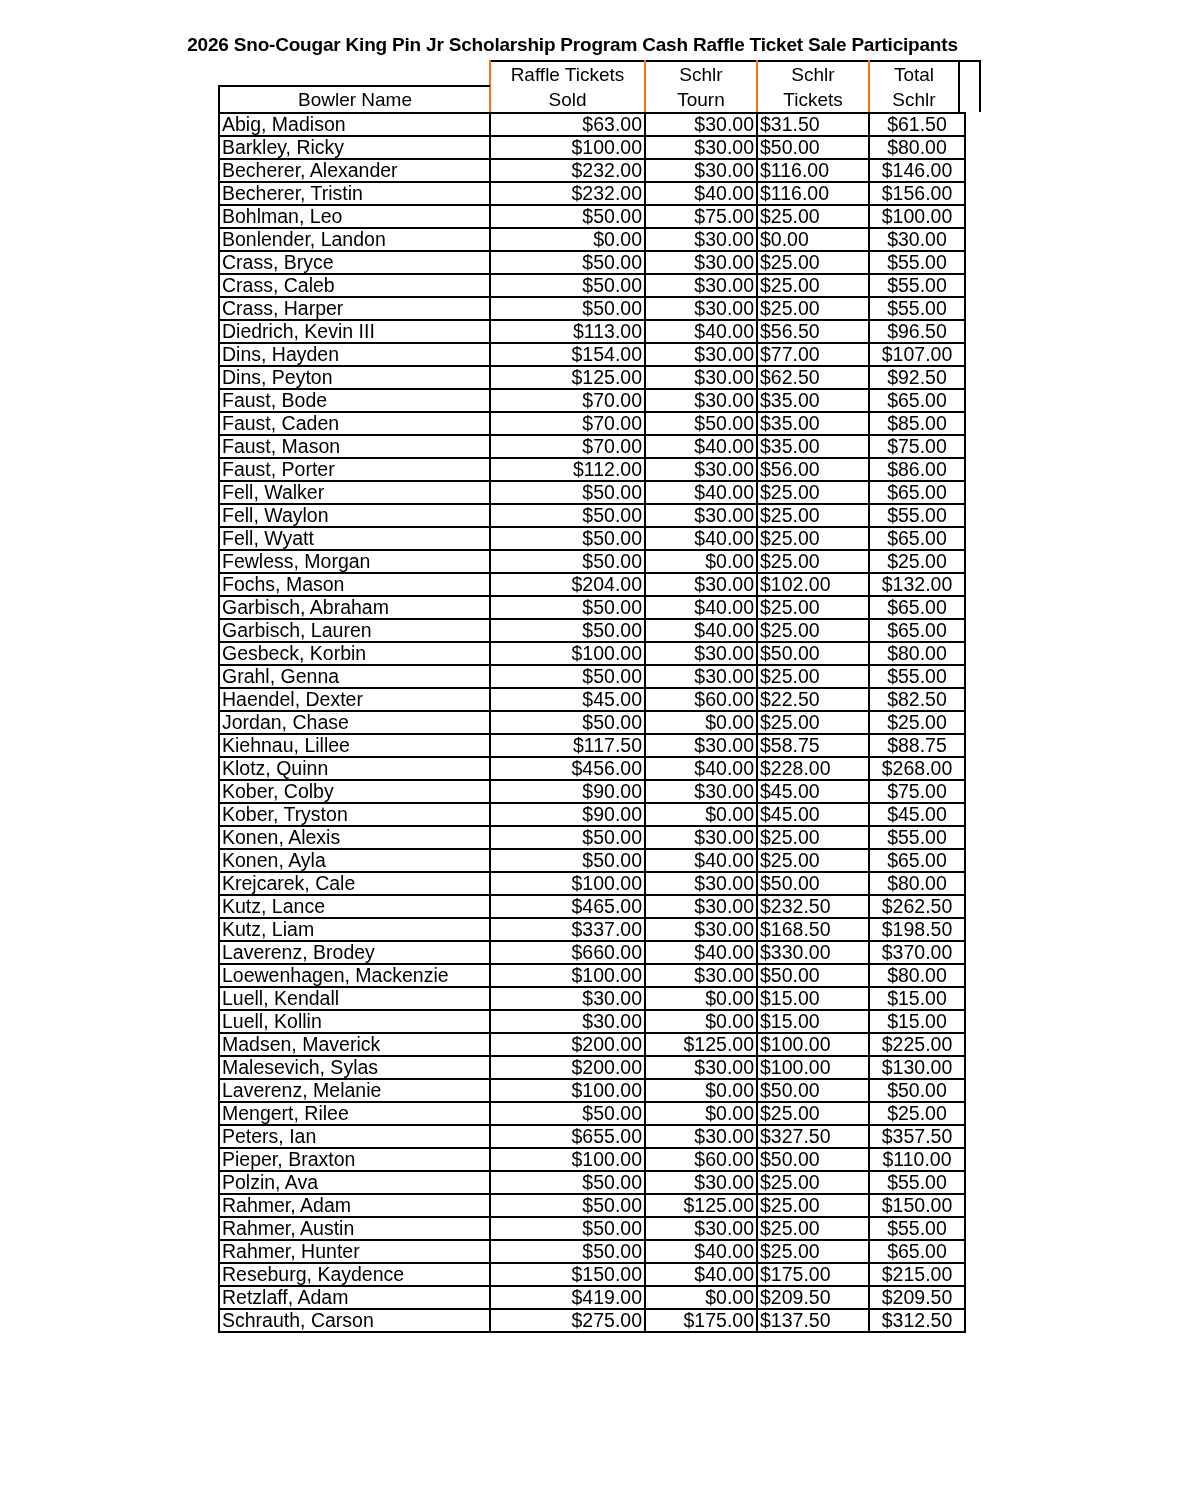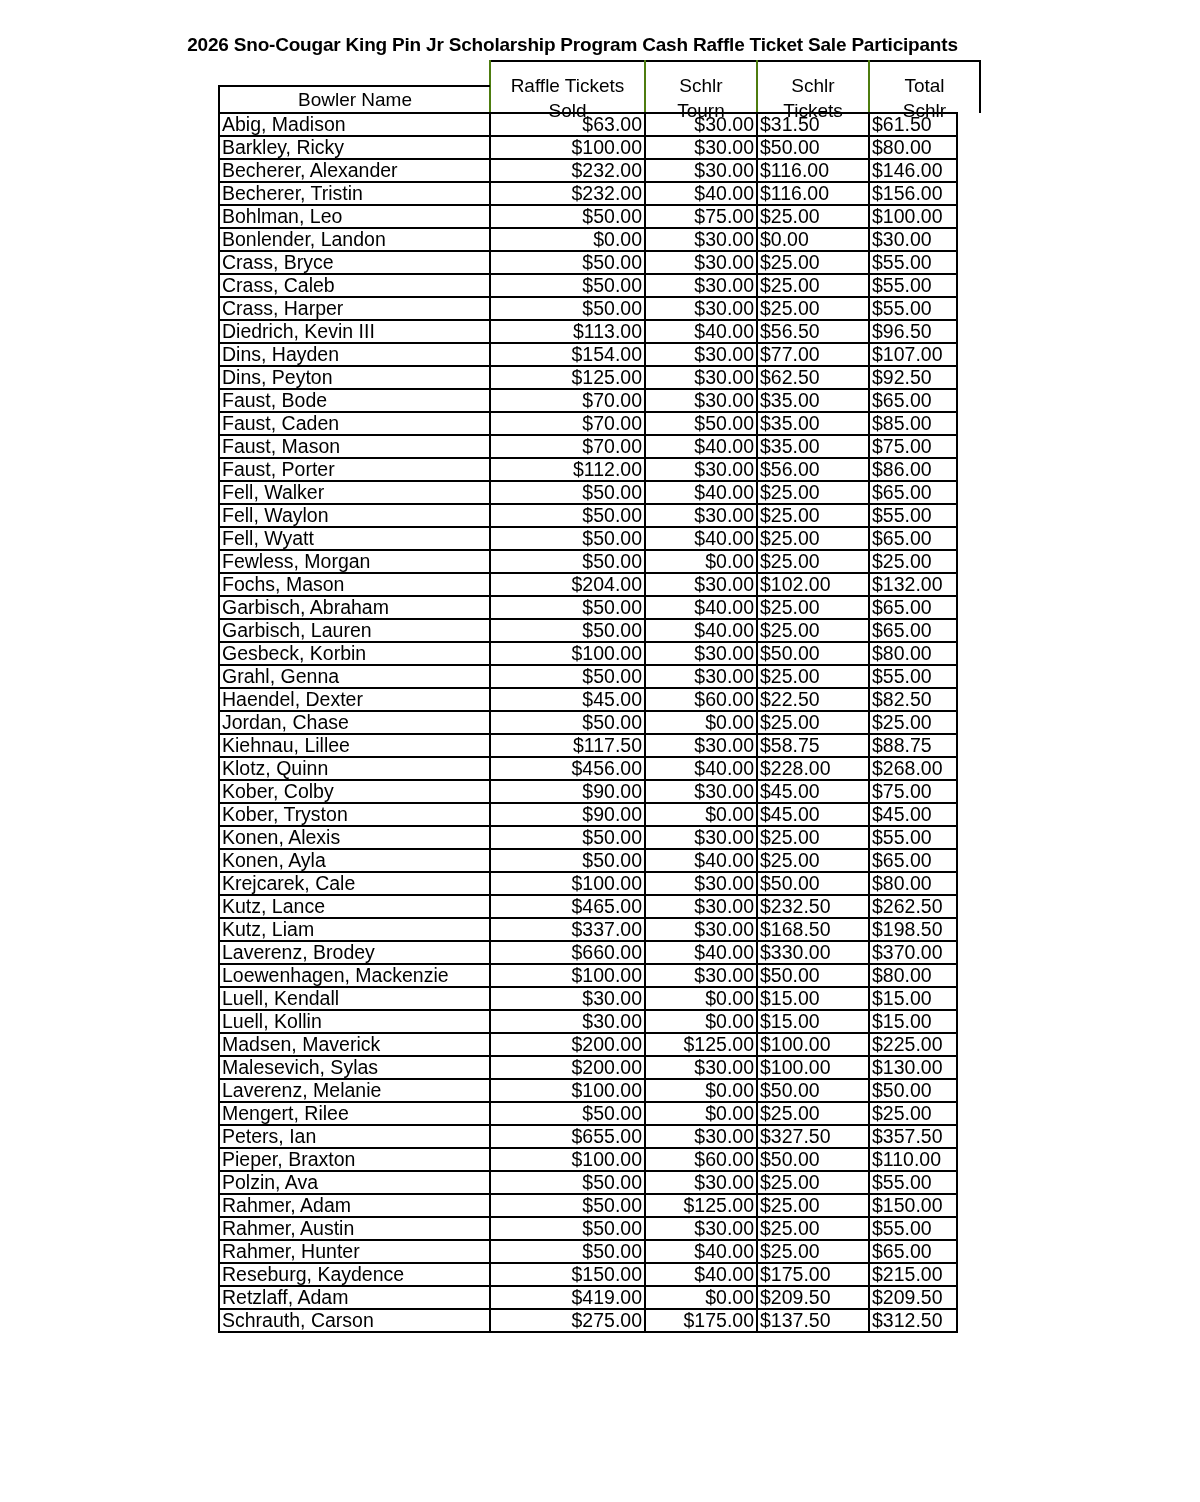--- a/index.html
+++ b/index.html
@@ -3,53 +3,53 @@
   <meta charset="utf-8">
   <style>
     html, body { margin: 0; padding: 0; background: #ffffff; }
     body { width: 1200px; height: 1502px; position: relative; overflow: hidden;
            font-family: "Liberation Sans", sans-serif; color: #000; }
     .title { position: absolute; left: 0; width: 1145px; top: 34px; text-align: center;
              font-weight: bold; font-size: 19px; letter-spacing: -0.2px; white-space: nowrap; }
     .hdr-box { position: absolute; top: 60px; height: 52px; border: 2px solid #000; border-bottom: none;
                box-sizing: border-box; }
     .hdr-cell { position: absolute; top: 60px; height: 53px; box-sizing: border-box;
-                border-left: 2px solid #4d7c0f; text-align: center; font-size: 19px; line-height: 25px;
-                padding-top: 13px; }
+                border-left: 2px solid #f97316; text-align: center; font-size: 19px; line-height: 25px;
+                padding-top: 2px; }
     .hdr-name { position: absolute; left: 218px; top: 85px; width: 272px; height: 28px; box-sizing: border-box;
                 border: 2px solid #000; border-bottom: none; border-right: none; text-align: center;
                 font-size: 19px; line-height: 25px; }
     table.data { position: absolute; left: 218px; top: 112px; border-collapse: collapse; }
     table.data td { border: 2px solid #000; height: 21.7px; padding: 0 2px; font-size: 19.5px;
                     line-height: 21px; white-space: nowrap; box-sizing: border-box; }
     td.name { width: 271px; text-align: left; padding-left: 3px; }
     td.c1 { width: 155px; text-align: right; border-radius: 9px; }
     td.c2 { width: 112px; text-align: right; }
     td.c3 { width: 112px; text-align: left; }
-    td.c4 { width: 88px; text-align: left; }
+    td.c4 { width: 96px; text-align: center; }
   </style>
 </head>
 <body>
 
 <div class="title">2026 Sno-Cougar King Pin Jr Scholarship Program Cash Raffle Ticket Sale Participants</div>
 
 <div class="hdr-box" style="left:489px; width:492px;"></div>
 <div class="hdr-cell" style="left:489px; width:155px;">
   <div>Raffle Tickets</div>
   <div>Sold</div>
 </div>
 <div class="hdr-cell" style="left:644px; width:112px;">
   <div>Schlr</div>
   <div>Tourn</div>
 </div>
 <div class="hdr-cell" style="left:756px; width:112px;">
   <div>Schlr</div>
   <div>Tickets</div>
 </div>
-<div class="hdr-cell" style="left:868px; width:113px; border-right:2px solid #000;">
+<div class="hdr-cell" style="left:868px; width:92px; border-right:2px solid #000;">
   <div>Total</div>
   <div>Schlr</div>
 </div>
 <div class="hdr-name">Bowler Name</div>
 
 <table class="data">
   <tbody id="rows">
       <tr>
         <td class="name">Abig, Madison</td>
         <td class="c1">$63.00</td>

